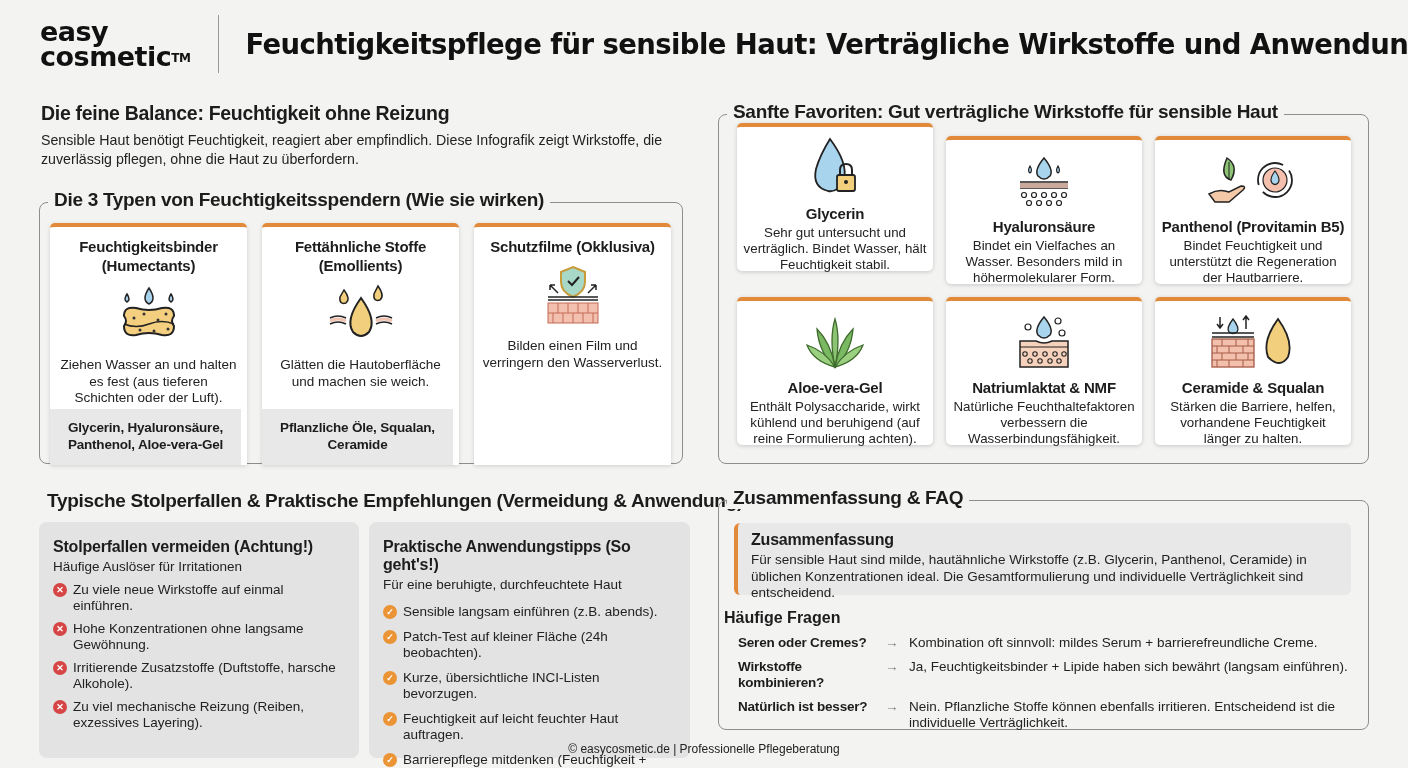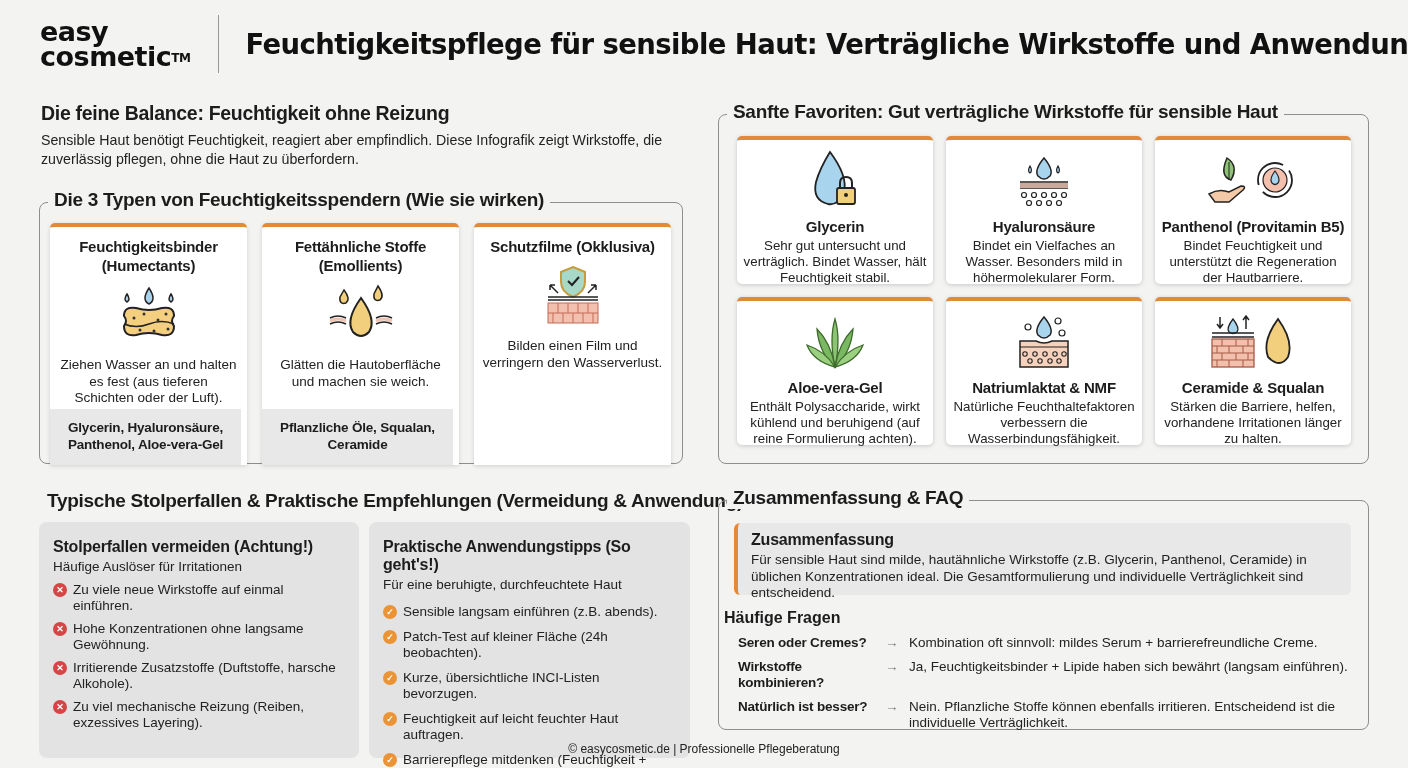--- a/index.html
+++ b/index.html
@@ -147,21 +147,21 @@
         <path d="M10 48 h50 M20 38 v10 M30 38 v10 M40 38 v10 M50 38 v10 M15 48 v10 M25 48 v10 M35 48 v10 M45 48 v10 M55 48 v10" stroke="#c46a55" stroke-width="1"></path>
       </svg>
     </div>
     <div class="desc">Bilden einen Film und verringern den Wasserverlust.</div>
   </div>
 </div>
 
 <div class="fbox favs">
   <div class="fbox-legend">Sanfte Favoriten: Gut verträgliche Wirkstoffe für sensible Haut</div>
 
-  <div class="fav-card" style="left:18px; top:21px">
+  <div class="fav-card" style="left:18px; top:8px">
     <div class="icon">
       <svg width="50" height="60" viewBox="0 0 50 60">
         <path d="M20 2 q18 24 14 40 q-6 14-16 12 q-16-4-12-22 q4-14 14-30z" fill="#a9d4ee" stroke="#222" stroke-width="1.8"></path>
         <path d="M30 38 v-5 q0-6 6-6 q6 0 6 6 v5" fill="none" stroke="#222" stroke-width="2"></path>
         <rect x="27" y="38" width="18" height="16" rx="2" fill="#f2cf7c" stroke="#222" stroke-width="1.8"></rect>
         <circle cx="36" cy="45" r="2" fill="#222"></circle>
       </svg>
     </div>
     <h3>Glycerin</h3>
     <p>Sehr gut untersucht und verträglich. Bindet Wasser, hält Feuchtigkeit stabil.</p>
@@ -251,21 +251,21 @@
       <svg width="90" height="58" viewBox="0 0 90 58">
         <path d="M12 4 v10 M9 11 l3 4 l3-4 M38 16 v-12 M35 7 l3-4 l3 4" stroke="#222" stroke-width="1.5" fill="none"></path>
         <path d="M25 6 q7 9 4 13 q-4 3-8 0 q-3-4 4-13z" fill="#a9d4ee" stroke="#222" stroke-width="1.3"></path>
         <path d="M4 20 h42 M4 24 h42" stroke="#222" stroke-width="1.3"></path>
         <rect x="4" y="26" width="42" height="28" fill="#f3c0ad" stroke="#a55a45" stroke-width="1.3"></rect>
         <path d="M4 33 h42 M4 40 h42 M4 47 h42 M14 26 v7 M28 26 v7 M40 26 v7 M9 33 v7 M21 33 v7 M35 33 v7 M14 40 v7 M28 40 v7 M40 40 v7 M9 47 v7 M21 47 v7 M35 47 v7" stroke="#a55a45" stroke-width="1"></path>
         <path d="M70 6 q16 22 10 38 q-8 12-20 0 q-6-16 10-38z" fill="#f2cf7c" stroke="#222" stroke-width="1.8"></path>
       </svg>
     </div>
     <h3>Ceramide &amp; Squalan</h3>
-    <p>Stärken die Barriere, helfen, vorhandene Irritationen länger zu halten.</p>
+    <p>Stärken die Barriere, helfen, vorhandene Feuchtigkeit länger zu halten.</p>
   </div>
 </div>
 
 <h2 class="pit-title">Typische Stolperfallen &amp; Praktische Empfehlungen (Vermeidung &amp; Anwendung)</h2>
 
 <div class="panel" style="left:39px; width:320px;">
   <h3>Stolperfallen vermeiden (Achtung!)</h3>
   <div class="sub">Häufige Auslöser für Irritationen</div>
   <ul>
     <li>

